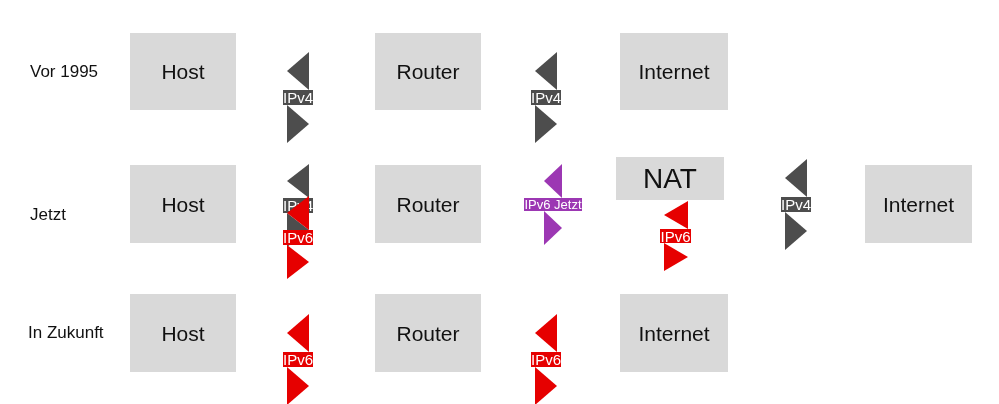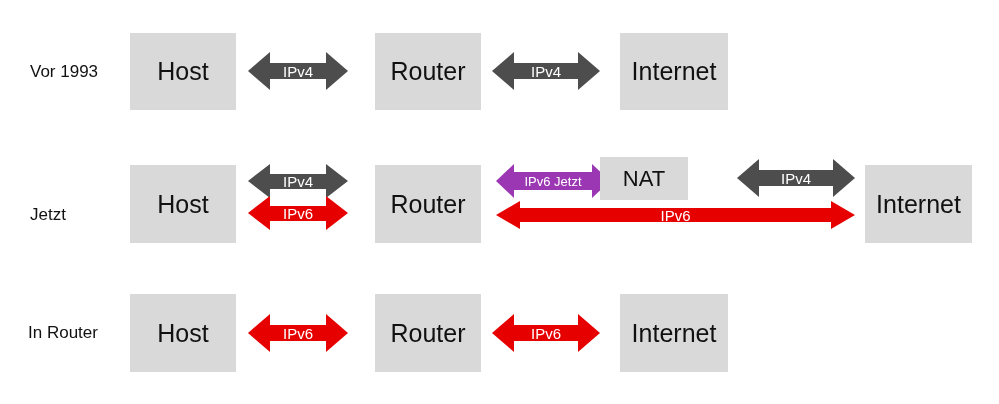--- a/index.html
+++ b/index.html
@@ -7,25 +7,26 @@
     width:999px;height:404px;position:relative;background:#ffffff;
     font-family:"Liberation Sans", sans-serif;overflow:hidden;
   }
   .row-label{
     position:absolute;font-size:17px;color:#111;
     transform:translateY(-50%);white-space:nowrap;
   }
   .box{
     position:absolute;background:#d9d9d9;color:#111;
     display:flex;align-items:center;justify-content:center;
-    font-size:25px;line-height:1;
+    font-size:21px;line-height:1;
   }
   .arrow{
     position:absolute;display:flex;align-items:center;
     height:var(--h,38px);
+    flex-direction:column;
   }
   .head{
     width:0;height:0;flex:0 0 auto;
     border-top:calc(var(--h,38px)/2) solid transparent;
     border-bottom:calc(var(--h,38px)/2) solid transparent;
   }
   .head.l{border-right:calc(var(--hw,22px)) solid var(--c);}
   .head.r{border-left:calc(var(--hw,22px)) solid var(--c);}
   .bar{
     flex:1 1 auto;height:var(--bar,16px);background:var(--c);
@@ -34,21 +35,21 @@
   .alabel{
     color:#fff;font-size:var(--fs,15px);line-height:1;white-space:nowrap;
   }
   .c-ipv4{--c:#4d4d4d;}
   .c-ipv6{--c:#e60000;}
   .c-tunnel{--c:#9c37b3;}
 </style>
 </head>
 <body>
 
-<div class="row-label" style="left:30px;top:72px;">Vor 1993</div>
+<div class="row-label" style="left:30px;top:72px;">Vor 1995</div>
 
 <div class="box" style="left:130px;top:33px;width:106px;height:77px;">Host</div>
 
 <div class="arrow c-ipv4" style="left:248px;top:52px;width:100px;--h:38px;--bar:16px;">
   <span class="head l"></span>
   <span class="bar">
       <span class="alabel">IPv4</span>
     </span>
   <span class="head r"></span>
 </div>
@@ -88,41 +89,41 @@
 <div class="box" style="left:375px;top:165px;width:106px;height:78px;">Router</div>
 
 <div class="arrow c-tunnel" style="left:496px;top:164px;width:114px;--h:34px;--bar:18px;--hw:18px;--fs:13px;">
   <span class="head l"></span>
   <span class="bar">
       <span class="alabel">IPv6 Jetzt</span>
     </span>
   <span class="head r"></span>
 </div>
 
-<div class="box" style="left:600px;top:157px;width:88px;height:43px;font-size:22px;">NAT</div>
+<div class="box" style="left:616px;top:157px;width:108px;height:43px;font-size:28px;">NAT</div>
 
 <div class="arrow c-ipv4" style="left:737px;top:159px;width:118px;--h:38px;--bar:16px;">
   <span class="head l"></span>
   <span class="bar">
       <span class="alabel">IPv4</span>
     </span>
   <span class="head r"></span>
 </div>
 
 <div class="arrow c-ipv6" style="left:496px;top:201px;width:359px;--h:28px;--bar:14px;--hw:24px;">
   <span class="head l"></span>
   <span class="bar">
       <span class="alabel">IPv6</span>
     </span>
   <span class="head r"></span>
 </div>
 
 <div class="box" style="left:865px;top:165px;width:107px;height:78px;">Internet</div>
 
-<div class="row-label" style="left:28px;top:333px;">In Router</div>
+<div class="row-label" style="left:28px;top:333px;">In Zukunft</div>
 
 <div class="box" style="left:130px;top:294px;width:106px;height:78px;">Host</div>
 
 <div class="arrow c-ipv6" style="left:248px;top:314px;width:100px;--h:38px;--bar:16px;">
   <span class="head l"></span>
   <span class="bar">
       <span class="alabel">IPv6</span>
     </span>
   <span class="head r"></span>
 </div>

